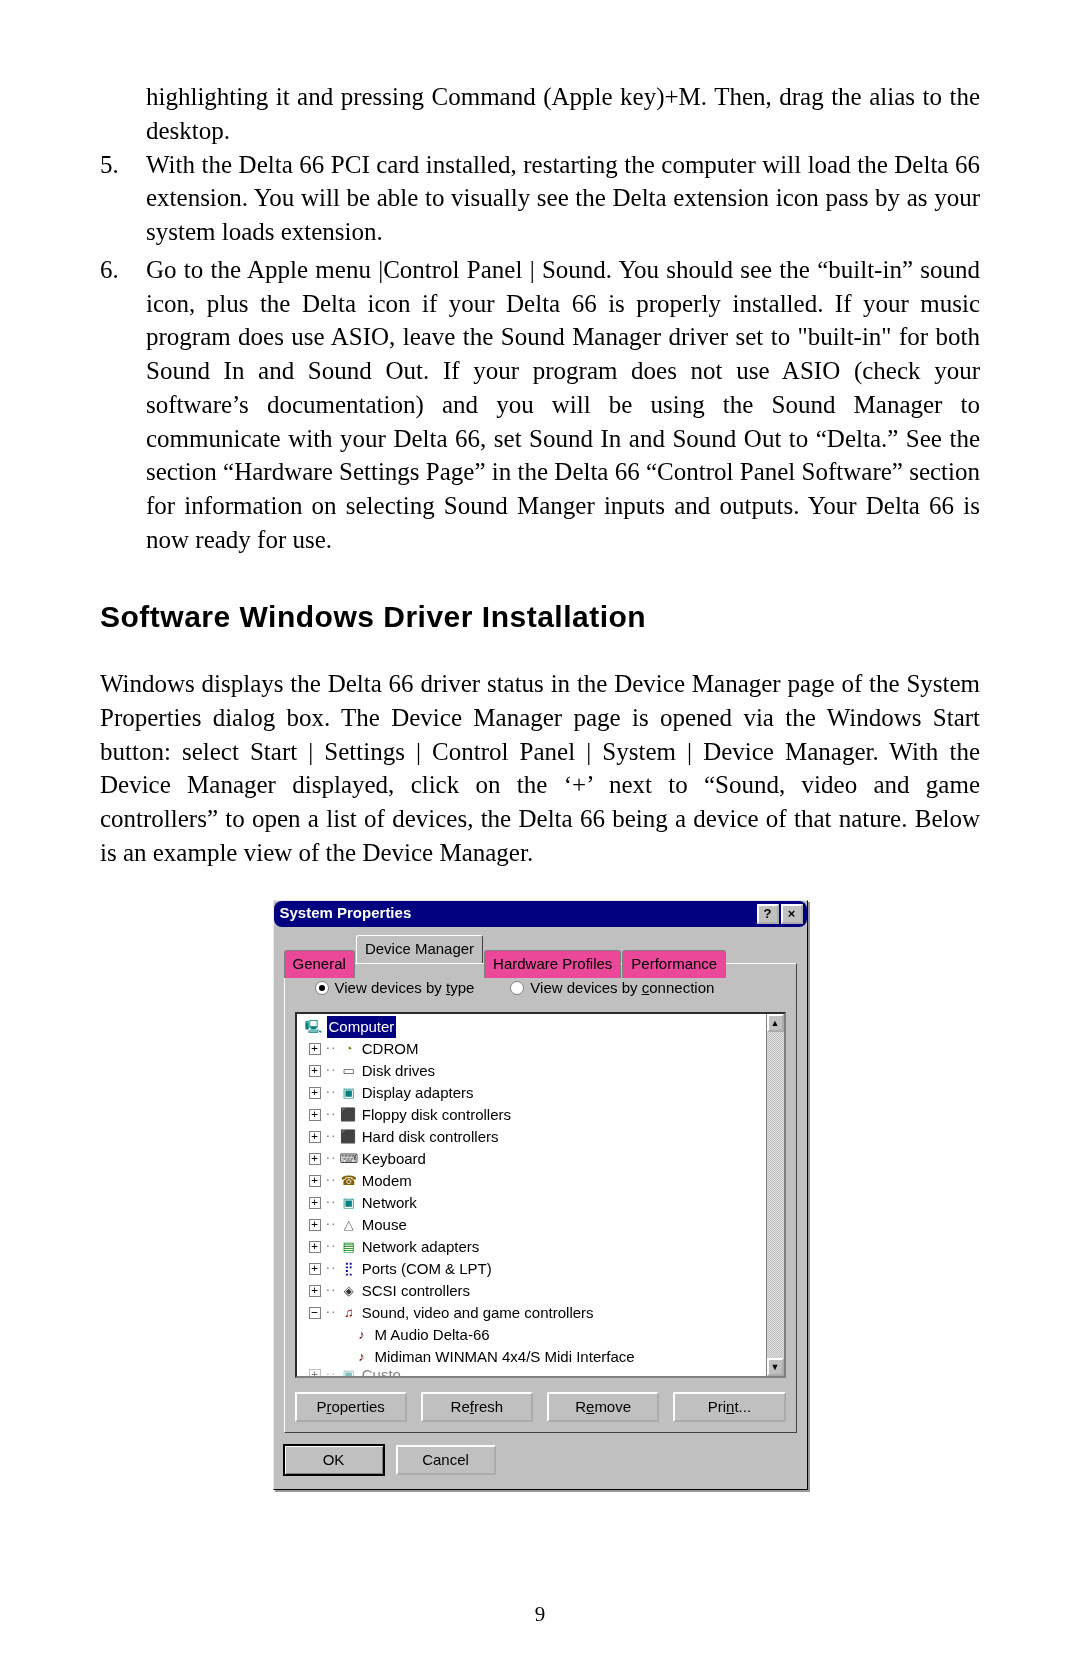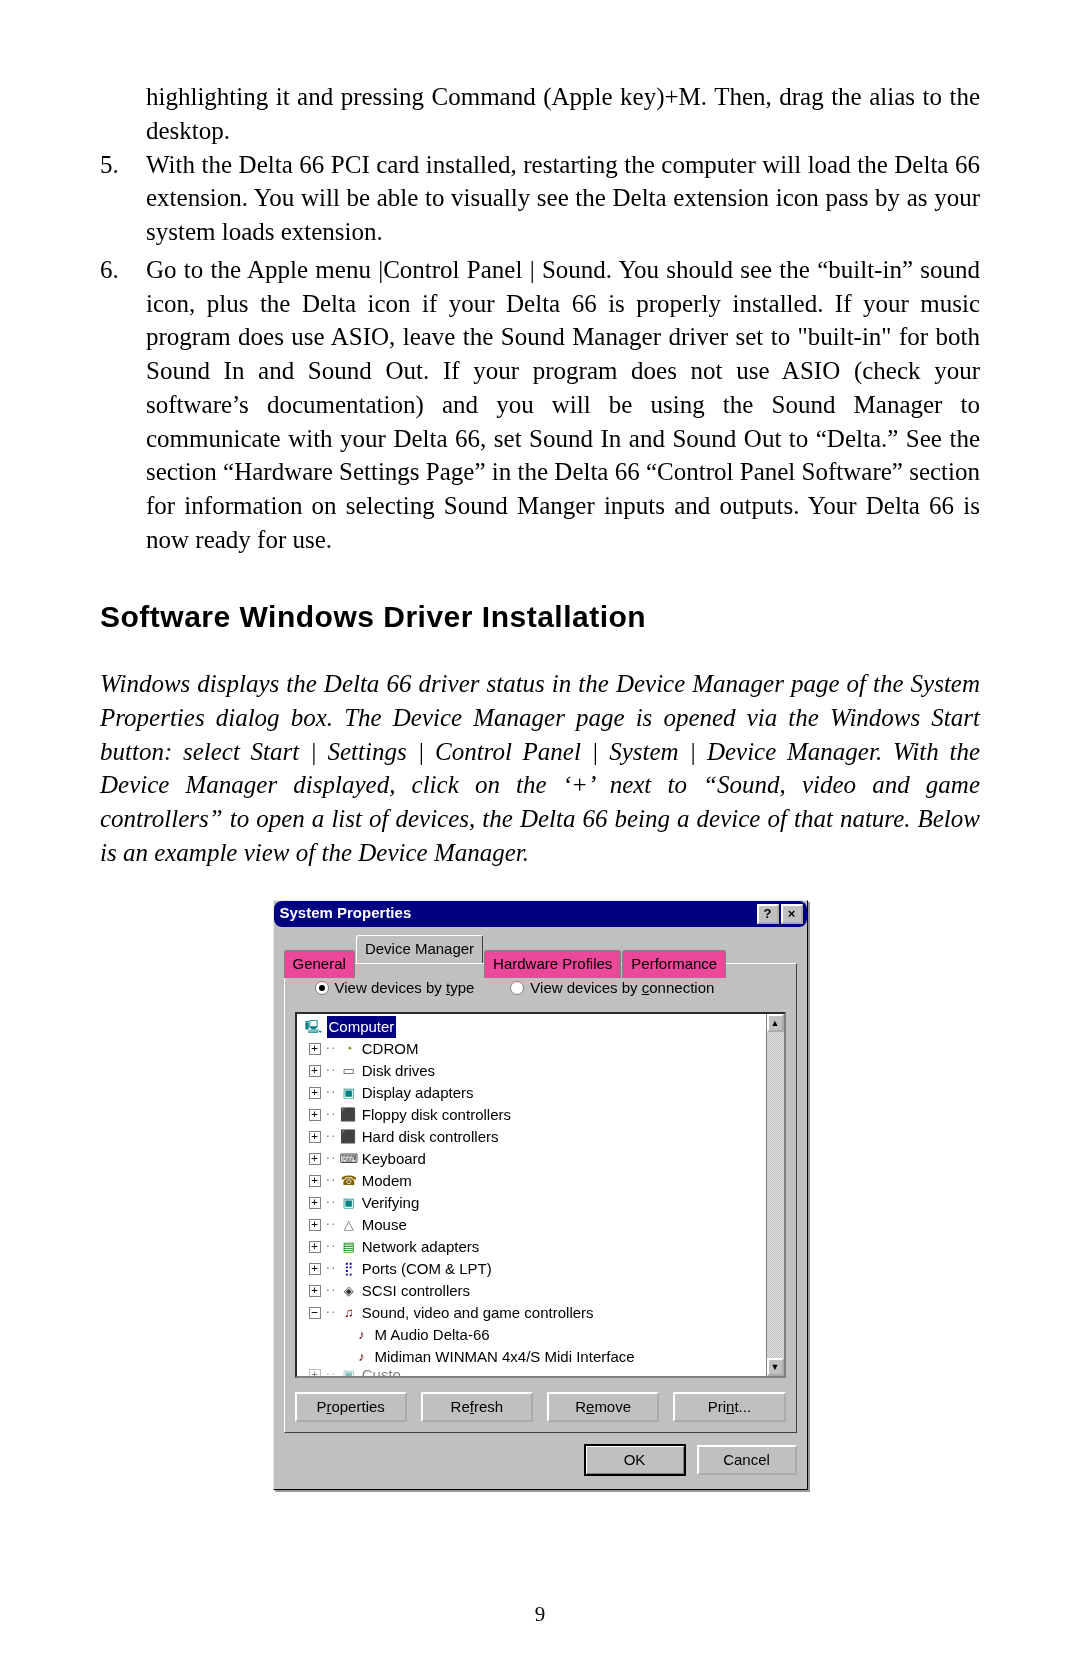--- a/index.html
+++ b/index.html
@@ -40,21 +40,20 @@
   h2.heading {
     font-family: Arial, Helvetica, sans-serif;
     font-weight: 900;
     font-size: 30px;
     letter-spacing: 0.5px;
     margin: 40px 0 30px 0;
   }
   .para {
     text-align: justify;
     margin-bottom: 30px;
-    font-style: italic;
   }
   
   .dialog {
     width: 535px;
     margin: 20px auto 0 auto;
     background: #c0c0c0;
     font-family: Tahoma, "MS Sans Serif", Arial, sans-serif;
     font-size: 15px;
     border: 1px solid #000;
     border-top-color: #e8e8e8;
@@ -219,21 +218,21 @@
   .winbtn {
     flex: 1;
     height: 30px;
     background: #c0c0c0;
     border: 2px outset #fff;
     font-size: 15px;
     font-family: inherit;
     display: flex; align-items: center; justify-content: center;
   }
   .dialog-btns {
-    display: flex; justify-content: flex-end; gap: 12px;
+    display: flex; justify-content: flex-start; gap: 12px;
     padding: 4px 10px 14px 10px;
   }
   .dialog-btns .winbtn { flex: none; width: 100px; }
   .dialog-btns .winbtn.ok { border: 1px solid #000; outline: 1px solid #000; box-shadow: inset 1px 1px 0 #fff, inset -1px -1px 0 #808080; }
   .page-num {
     position: absolute;
     bottom: 42px;
     left: 0; right: 0;
     text-align: center;
     font-size: 21px;
@@ -332,21 +331,21 @@
                 <div class="tree-row">
                   <span class="exp">+</span>
                   <span class="conn">··</span>
                   <span class="ticon modem">☎</span>
                   <span>Modem</span>
                 </div>
                 <div class="tree-row">
                   <span class="exp">+</span>
                   <span class="conn">··</span>
                   <span class="ticon monitor">▣</span>
-                  <span>Verifying</span>
+                  <span>Network</span>
                 </div>
                 <div class="tree-row">
                   <span class="exp">+</span>
                   <span class="conn">··</span>
                   <span class="ticon mouse">△</span>
                   <span>Mouse</span>
                 </div>
                 <div class="tree-row">
                   <span class="exp">+</span>
                   <span class="conn">··</span>

